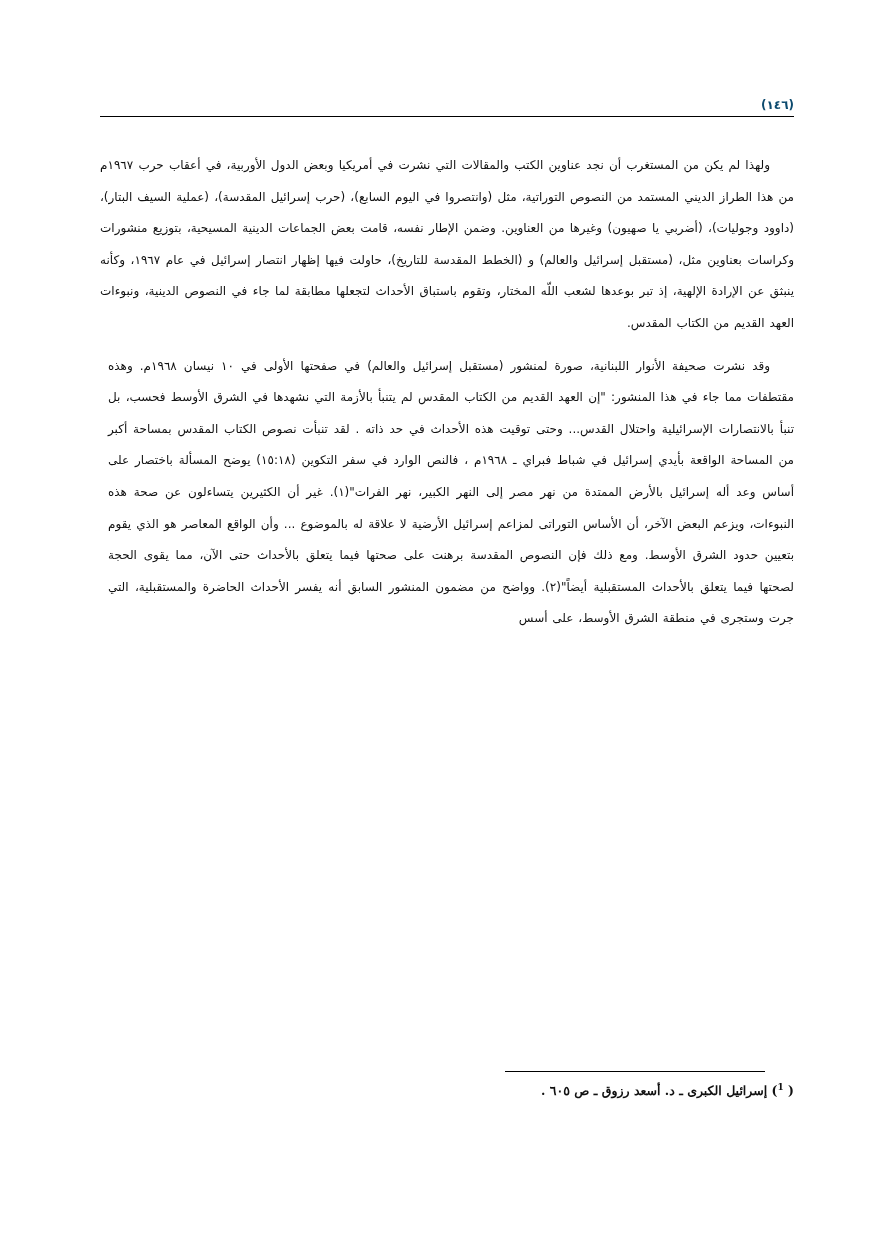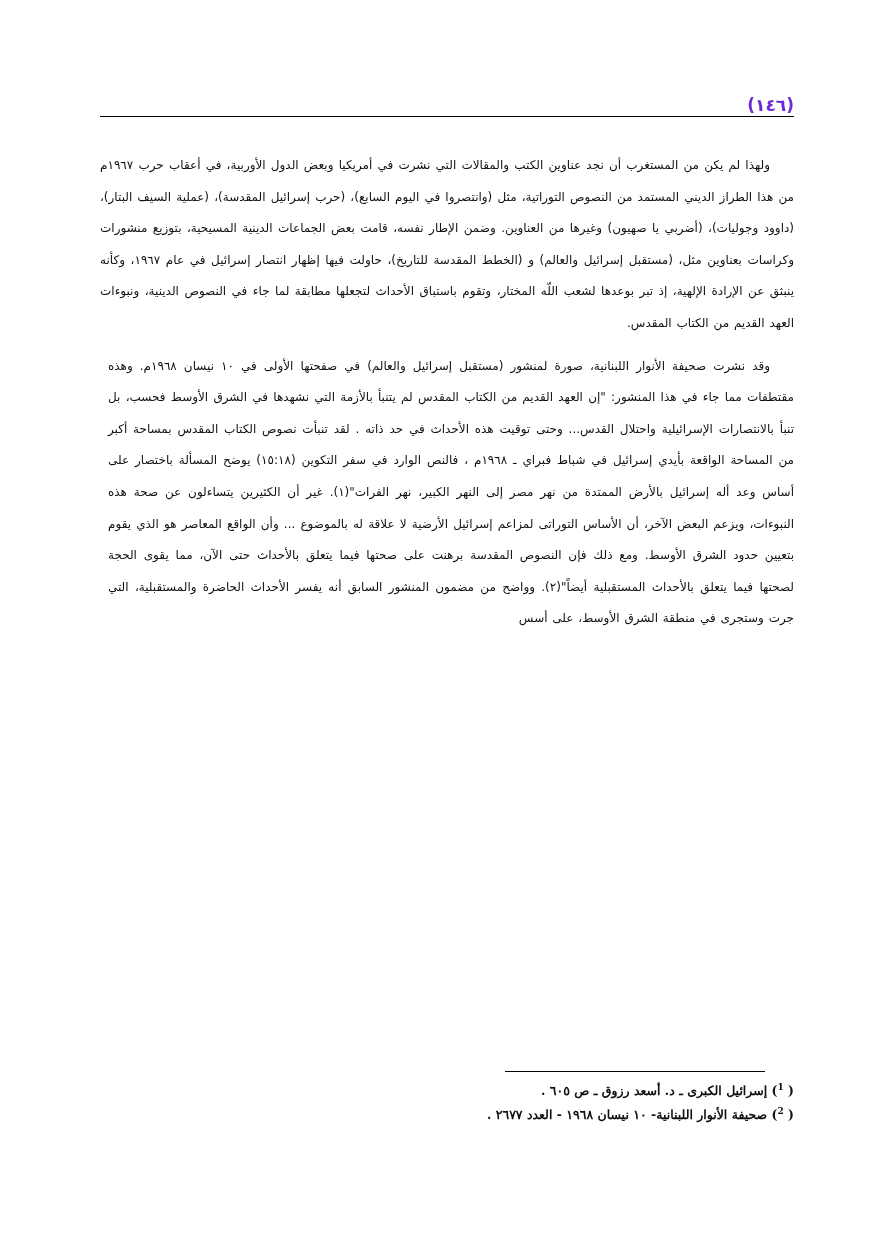--- a/index.html
+++ b/index.html
@@ -36,23 +36,23 @@
     .header-title {
       font-family: "DejaVu Sans", sans-serif;
       font-weight: bold;
       font-size: 17px;
       line-height: 22px;
       color: #000;
     }
     .page-number {
       font-family: "DejaVu Sans", sans-serif;
       font-weight: bold;
-      font-size: 17px;
+      font-size: 12px;
       line-height: 22px;
-      color: #6d28d9;
+      color: #0c4a6e;
       direction: rtl;
     }
     .header-rule {
       position: absolute;
       top: 116px;
       left: 0;
       right: 0;
       height: 0;
       border-top: 1.5px solid #000;
     }
@@ -124,19 +124,15 @@
     <p class="para">وقد نشرت صحيفة الأنوار اللبنانية، صورة لمنشور (مستقبل إسرائيل والعالم) في صفحتها الأولى في ١٠ نيسان ١٩٦٨م. وهذه مقتطفات مما جاء في هذا المنشور: "إن العهد القديم من الكتاب المقدس لم يتنبأ بالأزمة التي نشهدها في الشرق الأوسط فحسب، بل تنبأ بالانتصارات الإسرائيلية واحتلال القدس... وحتى توقيت هذه الأحداث في حد ذاته . لقد تنبأت نصوص الكتاب المقدس بمساحة أكبر من المساحة الواقعة بأيدي إسرائيل في شباط فبراي ـ ١٩٦٨م ، فالنص الوارد في سفر التكوين (١٥:١٨) يوضح المسألة باختصار على أساس وعد أله إسرائيل بالأرض الممتدة من نهر مصر إلى النهر الكبير، نهر الفرات"(١). غير أن الكثيرين يتساءلون عن صحة هذه النبوءات، ويزعم البعض الآخر، أن الأساس التوراتى لمزاعم إسرائيل الأرضية لا علاقة له بالموضوع ... وأن الواقع المعاصر هو الذي يقوم بتعيين حدود الشرق الأوسط. ومع ذلك فإن النصوص المقدسة برهنت على صحتها فيما يتعلق بالأحداث حتى الآن، مما يقوى الحجة لصحتها فيما يتعلق بالأحداث المستقبلية أيضاً"(٢). وواضح من مضمون المنشور السابق أنه يفسر الأحداث الحاضرة والمستقبلية، التي جرت وستجرى في منطقة الشرق الأوسط، على أسس</p>
   </div>
 
   <div class="footnote-rule"></div>
 
   <div class="footnotes">
     <div class="footnote">
       <span class="fn-marker"><span>(</span> <sup>1</sup><span>)</span></span>
       <span>إسرائيل الكبرى ـ د. أسعد رزوق ـ ص ٦٠٥ .</span>
     </div>
-    <div class="footnote">
-      <span class="fn-marker"><span>(</span> <sup>2</sup><span>)</span></span>
-      <span>صحيفة الأنوار اللبنانية- ١٠ نيسان ١٩٦٨ - العدد ٢٦٧٧ .</span>
-    </div>
   </div>
 
 </div>
 
 </body></html>

